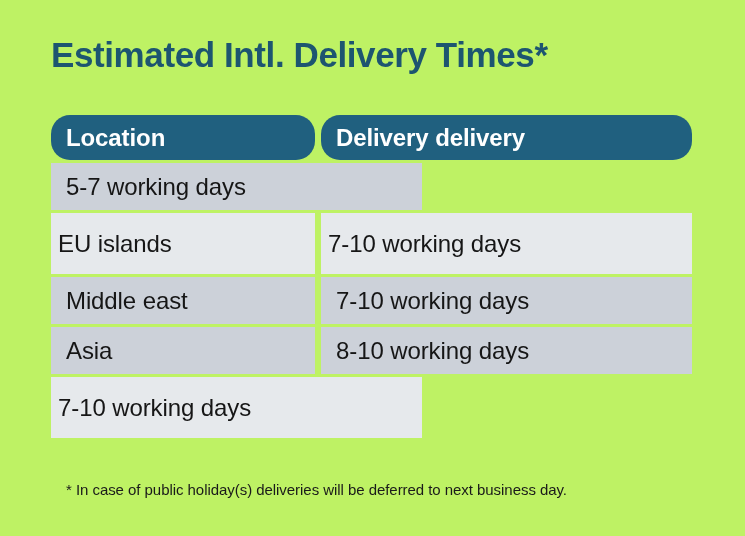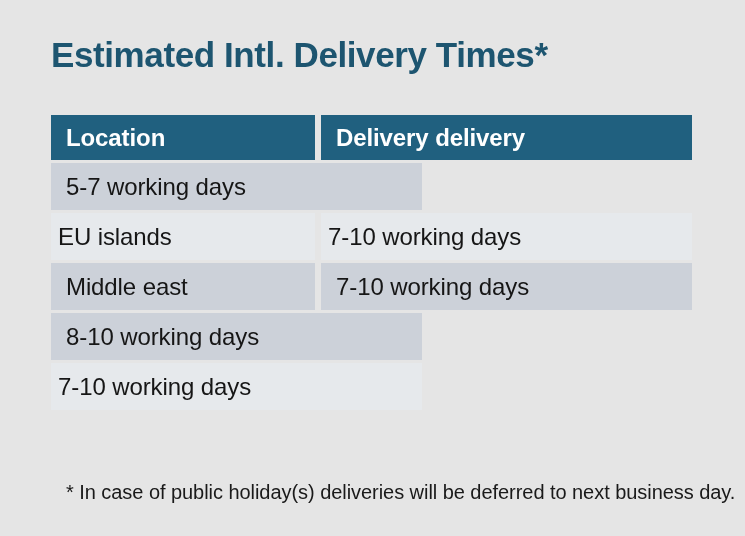--- a/index.html
+++ b/index.html
@@ -11,21 +11,21 @@
     height: 536px;
     background: #ffffff;
     font-family: "Liberation Sans", sans-serif;
     overflow: hidden;
   }
 
   .page {
     position: relative;
     width: 745px;
     height: 536px;
-    background: #e5e5e5;
+    background: #bef264;
     box-sizing: border-box;
   }
 
   .page-title {
     position: absolute;
     left: 51px;
     top: 36px;
     font-size: 35px;
     font-weight: bold;
     letter-spacing: -0.4px;
@@ -72,38 +72,39 @@
   .cell.col-delivery {
     width: 371px;
   }
 
   .header-row .cell {
     background: #20607f;
     color: #ffffff;
     font-weight: bold;
     font-size: 24px;
     height: 45px;
+    border-radius: 19px;
   }
 
   .body-row.shade-dark .cell {
     background: #ccd1d9;
     height: 47px;
   }
 
   .body-row.shade-light .cell {
     background: #e6e9ec;
-    height: 47px;
+    height: 61px;
     padding-left: 7px;
   }
 
   .footnote {
     position: absolute;
     left: 66px;
     top: 481px;
-    font-size: 20px;
+    font-size: 15px;
     color: #1a1a1a;
     letter-spacing: -0.05px;
     white-space: nowrap;
   }
 </style>
 </head>
 <body>
 
 <div class="page">
 
@@ -125,20 +126,21 @@
       <div class="cell col-delivery">7-10 working days</div>
     </div>
 
     <div class="table-row body-row shade-dark">
       <div class="cell col-location">Middle east</div>
       <div class="cell col-delivery">7-10 working days</div>
     </div>
 
 
     <div class="table-row body-row shade-dark">
+      <div class="cell col-location">Asia</div>
       <div class="cell col-delivery">8-10 working days</div>
     </div>
 
     <div class="table-row body-row shade-light">
       <div class="cell col-delivery">7-10 working days</div>
     </div>
 
   </div>
 
   <div class="footnote">* In case of public holiday(s) deliveries will be deferred to next business day.</div>

